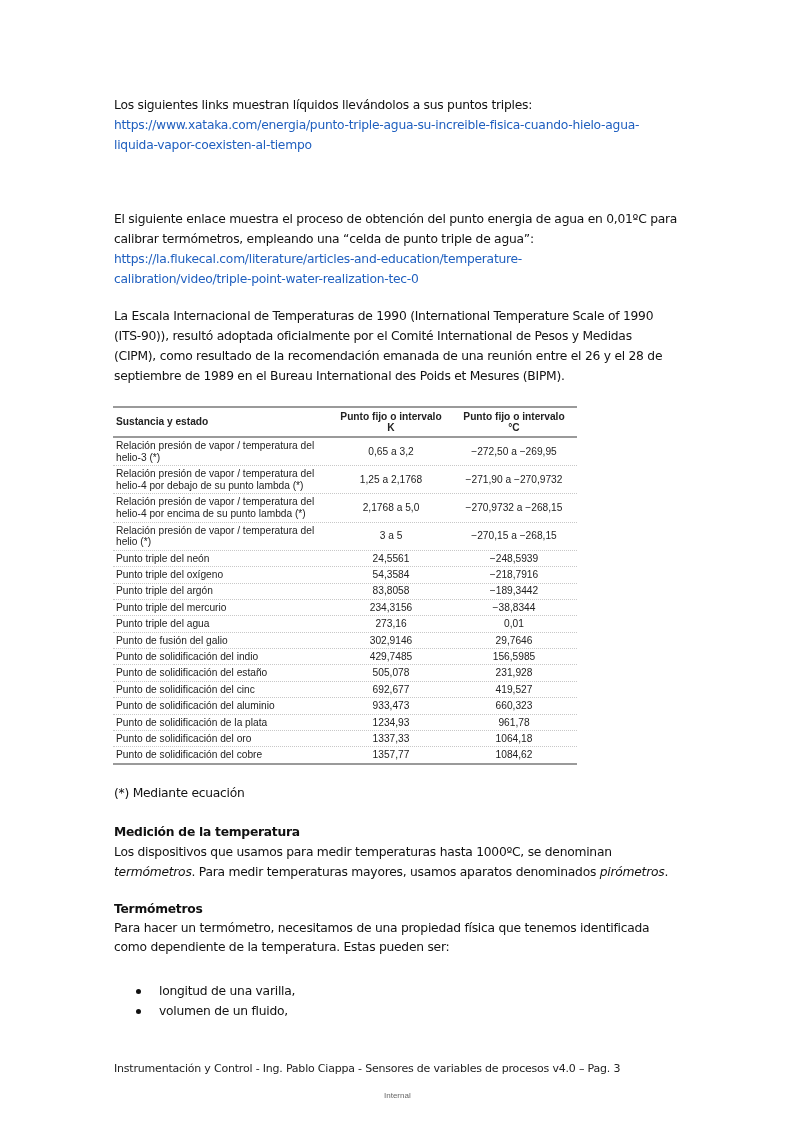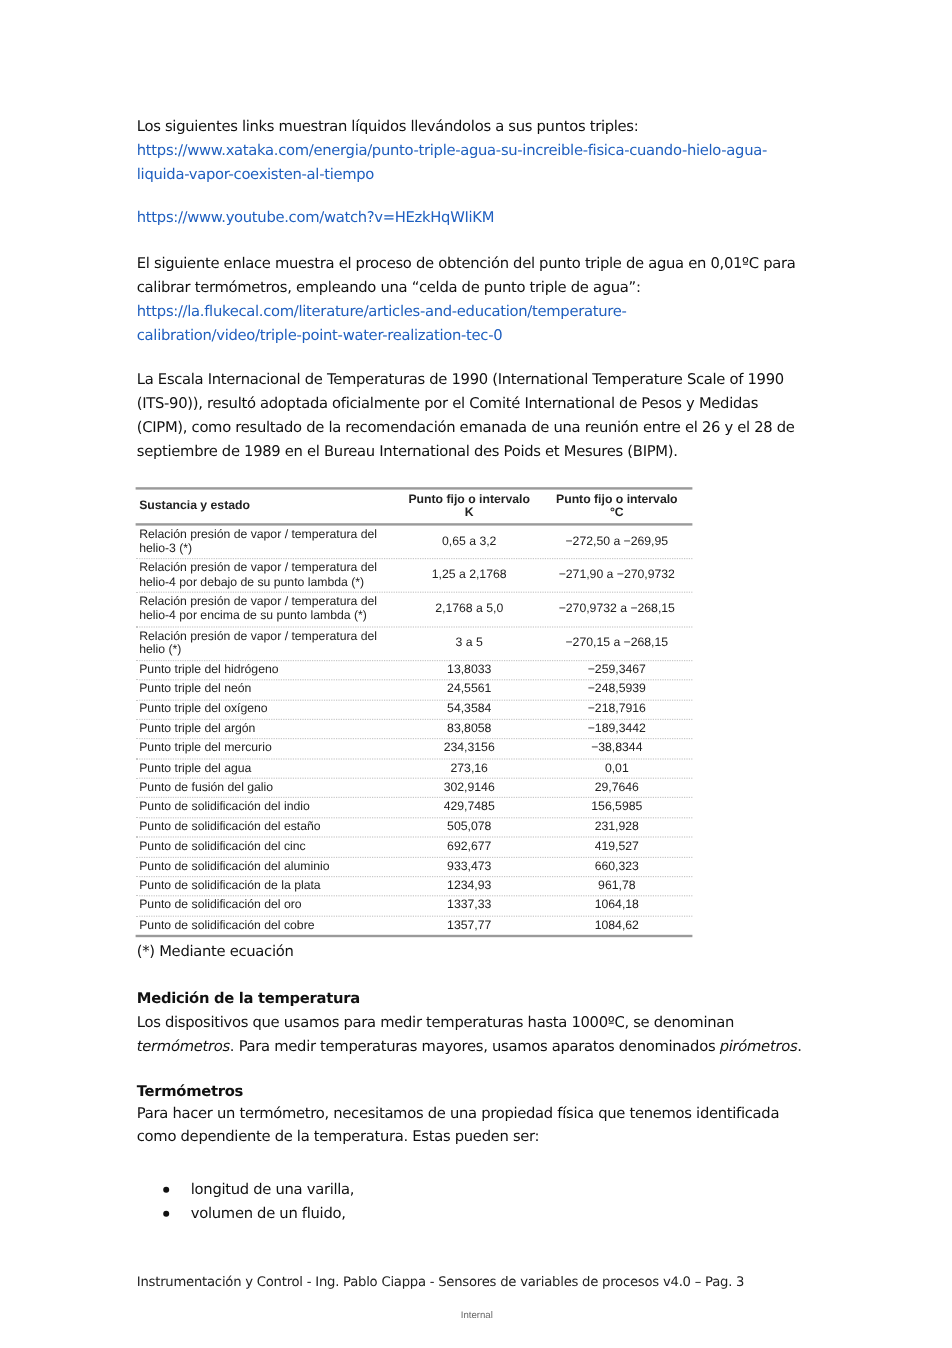--- a/index.html
+++ b/index.html
@@ -31,23 +31,22 @@
   .internal { position: absolute; left: 384px; top: 1091px; font-family: "Liberation Sans", sans-serif; font-size: 8px; color: #666; }
 </style>
 </head>
 <body>
 
 <div class="page">
 
   <div class="txt" style="top:95px">Los siguientes links muestran líquidos llevándolos a sus puntos triples:</div>
   <div class="txt link" style="top:115px">https://www.xataka.com/energia/punto-triple-agua-su-increible-fisica-cuando-hielo-agua-</div>
   <div class="txt link" style="top:135px">liquida-vapor-coexisten-al-tiempo</div>
-  <div class="txt link" style="top:171px">https://www.youtube.com/watch?v=HEzkHqWIiKM</div>
 
-  <div class="txt" style="top:209px">El siguiente enlace muestra el proceso de obtención del punto triple de agua en 0,01ºC para</div>
+  <div class="txt" style="top:209px">El siguiente enlace muestra el proceso de obtención del punto energia de agua en 0,01ºC para</div>
   <div class="txt" style="top:229px">calibrar termómetros, empleando una “celda de punto triple de agua”:</div>
   <div class="txt link" style="top:249px">https://la.flukecal.com/literature/articles-and-education/temperature-</div>
   <div class="txt link" style="top:269px">calibration/video/triple-point-water-realization-tec-0</div>
 
   <div class="txt" style="top:306px">La Escala Internacional de Temperaturas de 1990 (International Temperature Scale of 1990</div>
   <div class="txt" style="top:326px">(ITS-90)), resultó adoptada oficialmente por el Comité International de Pesos y Medidas</div>
   <div class="txt" style="top:346px">(CIPM), como resultado de la recomendación emanada de una reunión entre el 26 y el 28 de</div>
   <div class="txt" style="top:366px">septiembre de 1989 en el Bureau International des Poids et Mesures (BIPM).</div>
 
   <div class="table">
@@ -89,25 +88,20 @@
     </div>
     <div class="tr r2">
       <div class="c1 cell">
           <div>Relación presión de vapor / temperatura del</div>
           <div>helio (*)</div>
         </div>
       <div class="c2 cell">3 a 5</div>
       <div class="c3 cell">−270,15 a −268,15</div>
     </div>
 
-    <div class="tr r1">
-      <div class="c1 cell">Punto triple del hidrógeno</div>
-      <div class="c2 cell">13,8033</div>
-      <div class="c3 cell">−259,3467</div>
-    </div>
     <div class="tr r1">
       <div class="c1 cell">Punto triple del neón</div>
       <div class="c2 cell">24,5561</div>
       <div class="c3 cell">−248,5939</div>
     </div>
     <div class="tr r1">
       <div class="c1 cell">Punto triple del oxígeno</div>
       <div class="c2 cell">54,3584</div>
       <div class="c3 cell">−218,7916</div>
     </div>

